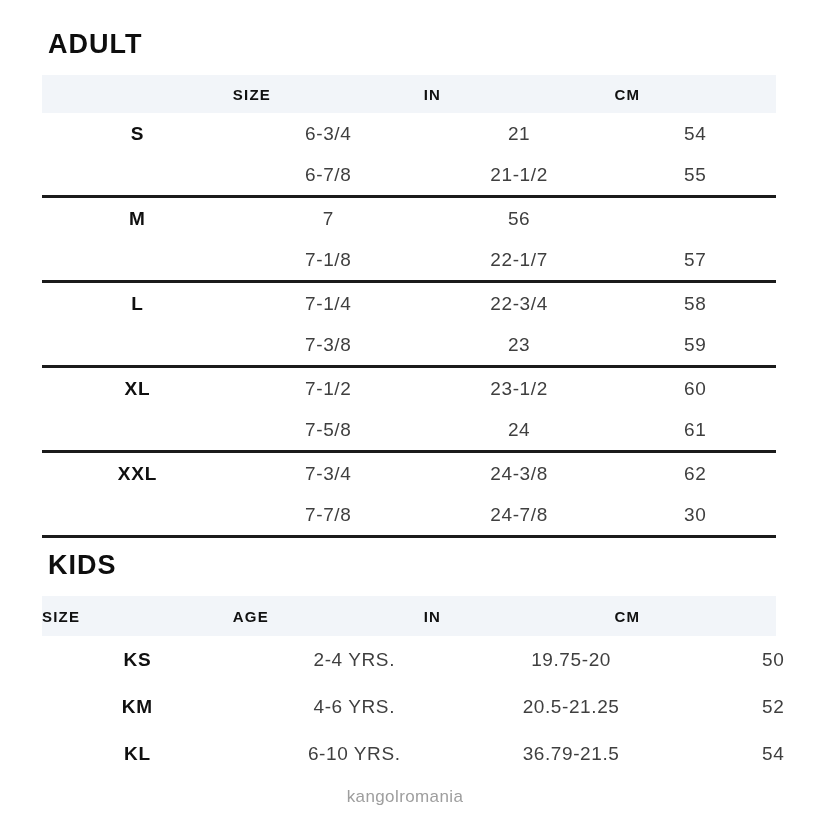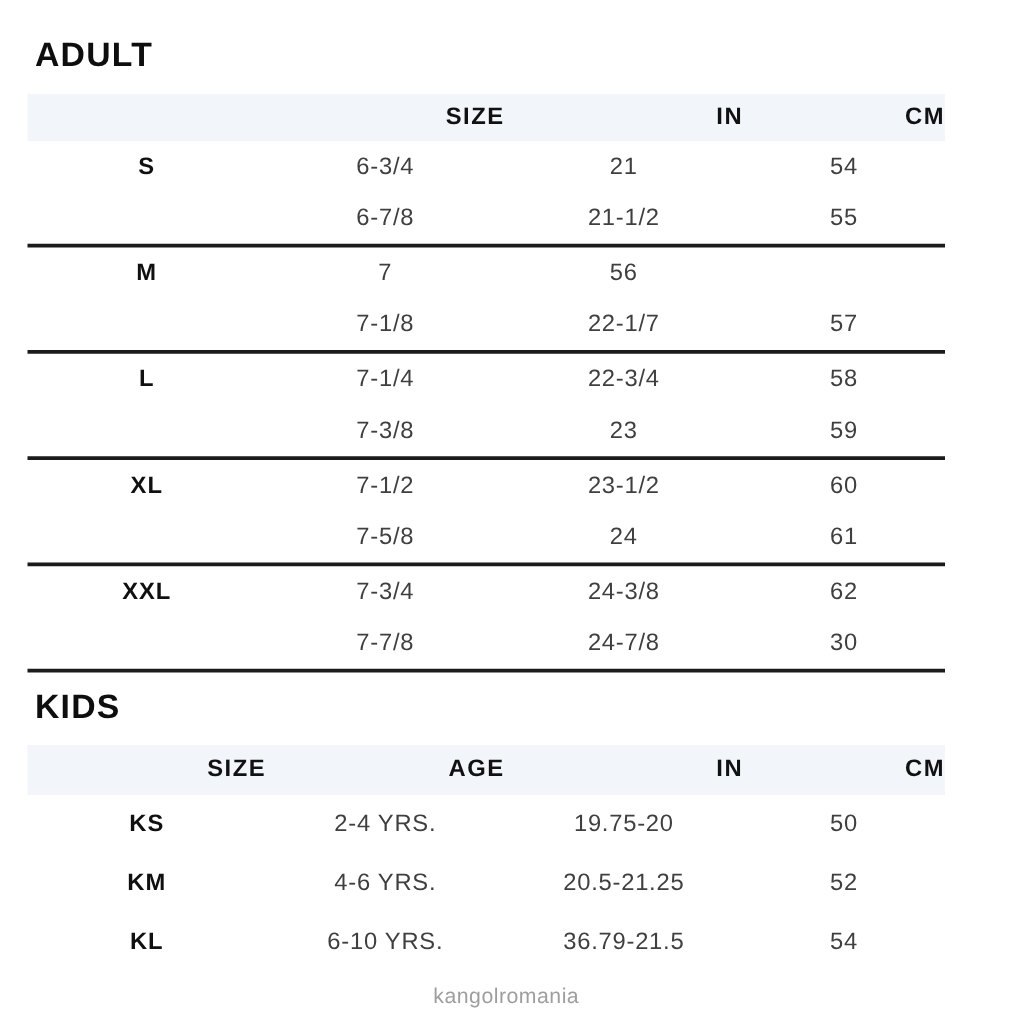--- a/index.html
+++ b/index.html
@@ -8,21 +8,21 @@
     background: #ffffff;
     font-family: "Liberation Sans", sans-serif;
   }
   body {
     width: 814px;
     height: 814px;
     overflow: hidden;
     position: relative;
   }
   .wrap {
-    padding: 28px 36px 0 22px;
+    padding: 28px 36px 0 42px;
   }
   .section-title {
     font-size: 27px;
     font-weight: 800;
     letter-spacing: 1px;
     color: #0e0e0e;
     margin: 0 0 0 6px;
     line-height: 28px;
   }
   .adult-title { margin-top: 2px; }
@@ -35,29 +35,29 @@
   .row {
     display: grid;
     grid-template-columns: 26% 26% 26% 22%;
     align-items: center;
   }
   .hdr-row {
     background: #f2f5f9;
     height: 38px;
   }
   .hdr-cell {
-    font-size: 19px;
+    font-size: 15px;
     font-weight: 700;
     letter-spacing: 1.2px;
     color: #111111;
-    text-align: right;
+    text-align: left;
   }
   .body-row { height: 41px; }
   .kids-hdr-row { height: 40px; }
-  .kids-body-row { height: 47px; }
+  .kids-body-row { height: 47px; gap: 26px; }
 
   .cell {
     text-align: center;
     font-size: 19px;
     font-weight: 400;
     letter-spacing: 0.6px;
     color: #3f3f3f;
     line-height: 1;
   }
   .label-cell {

